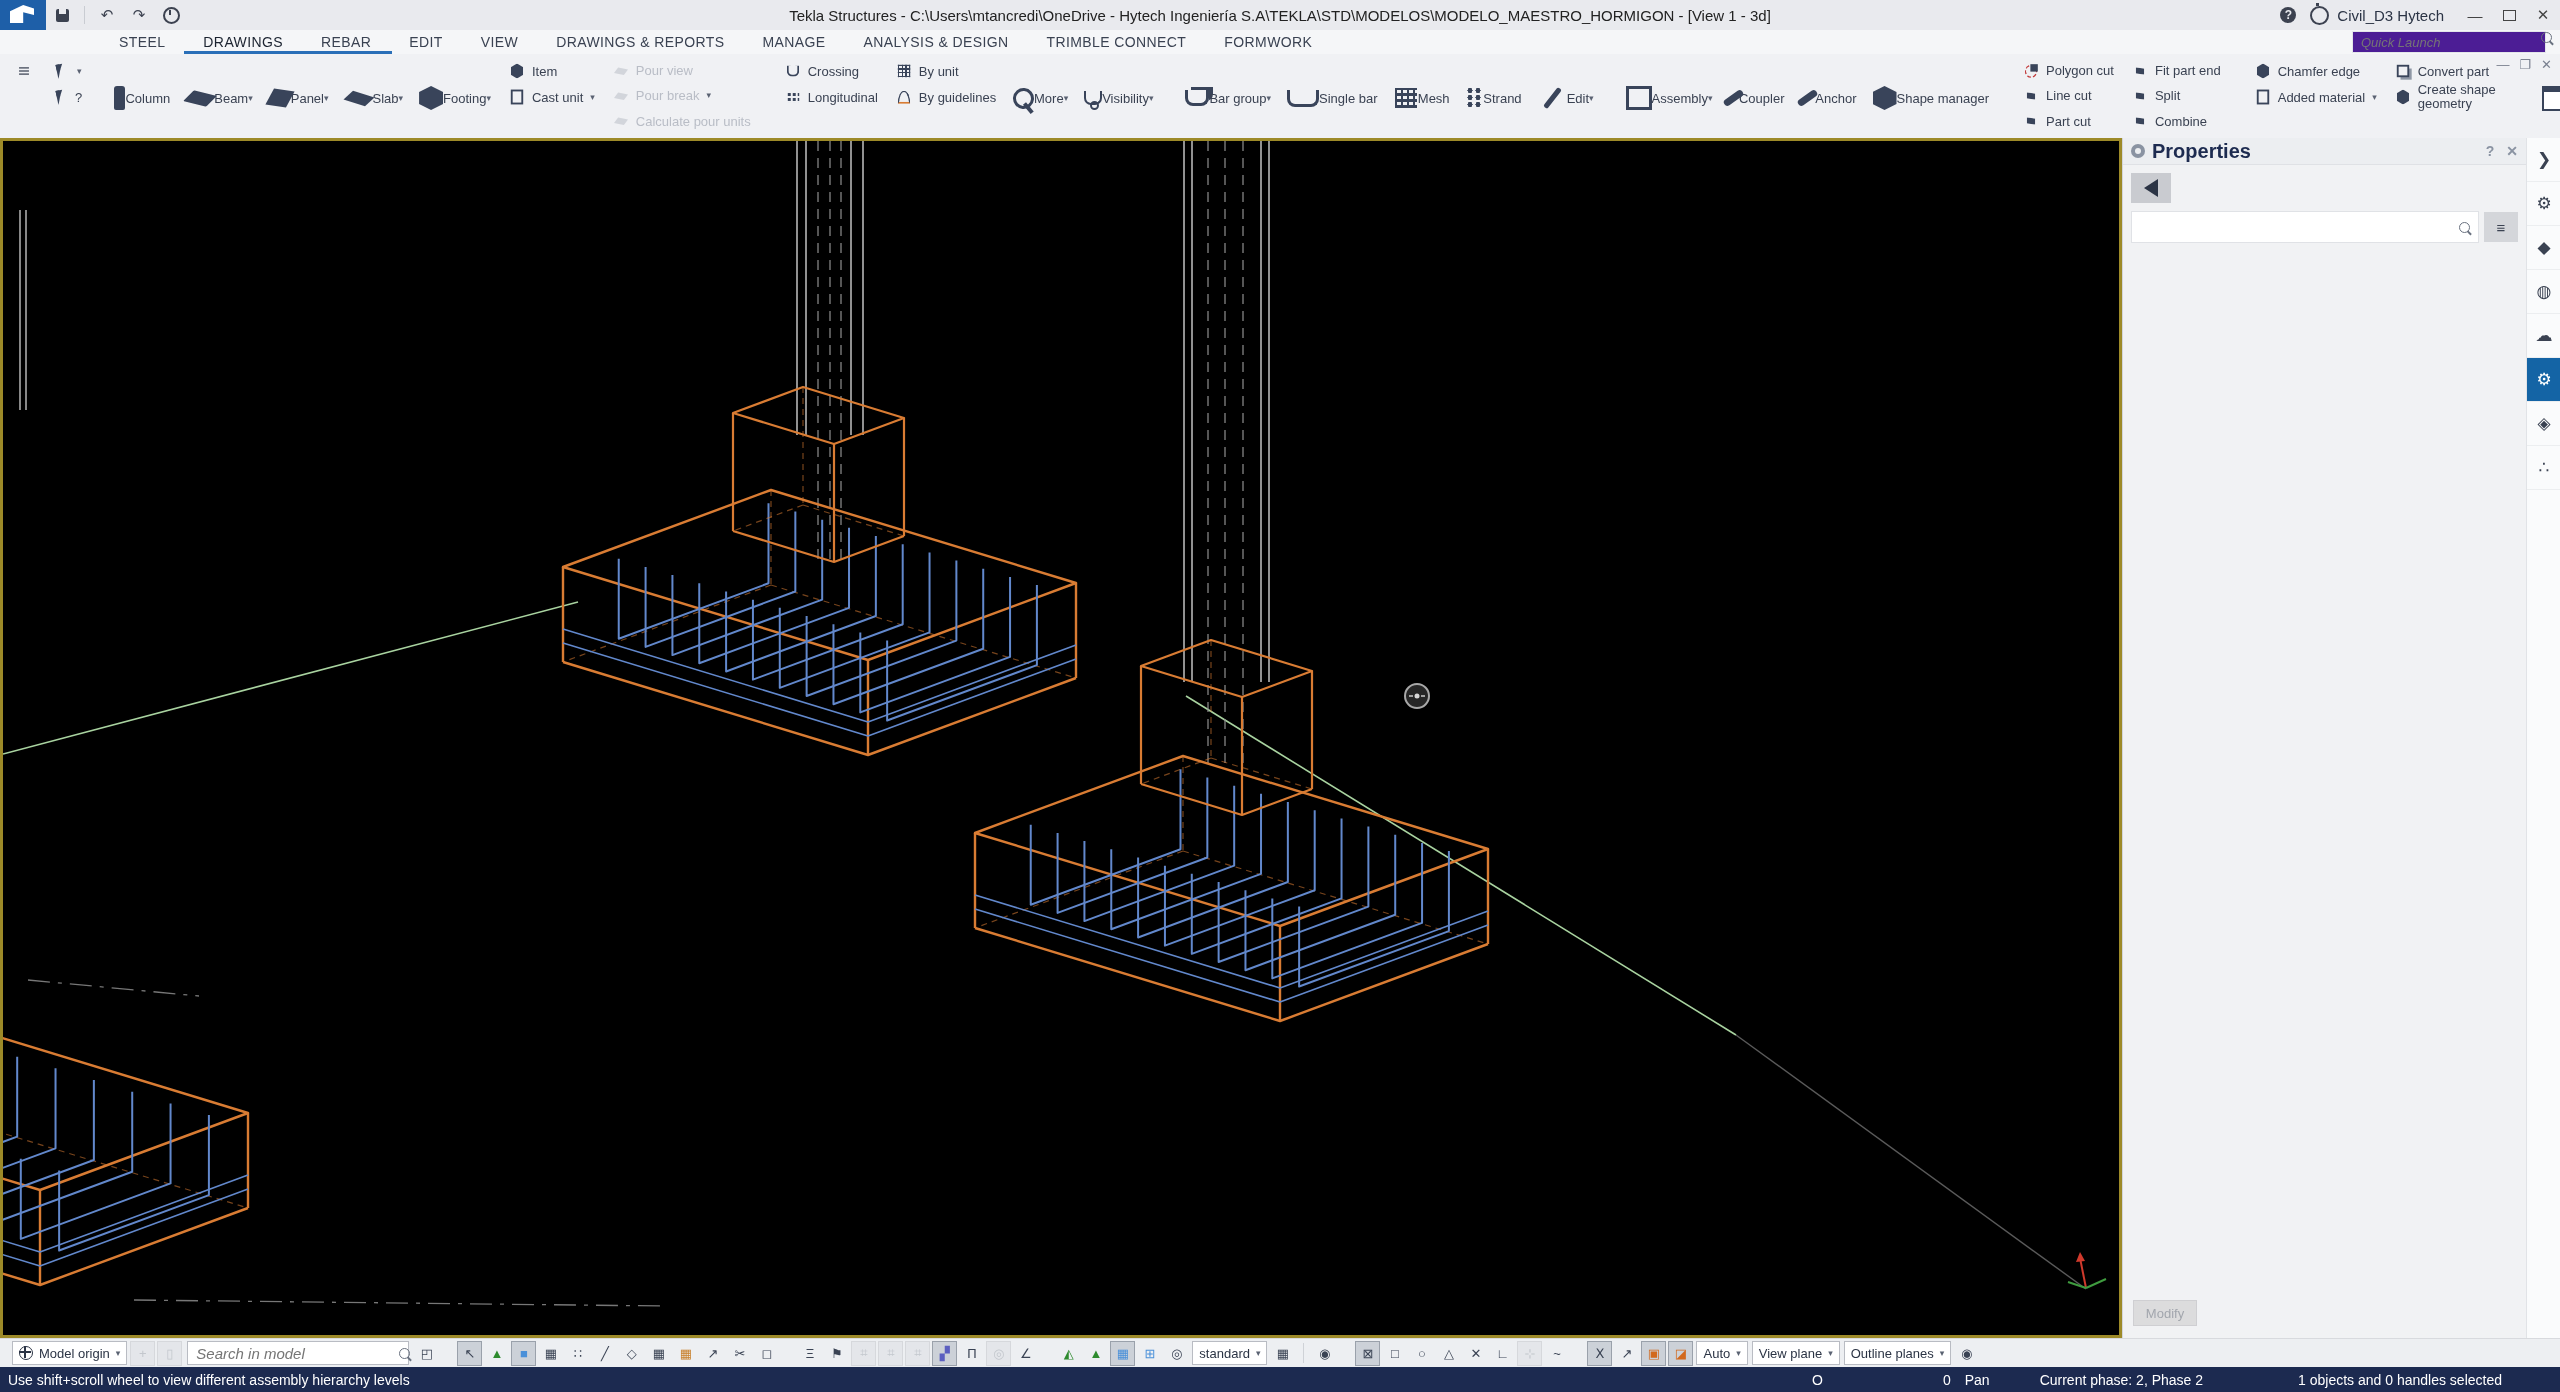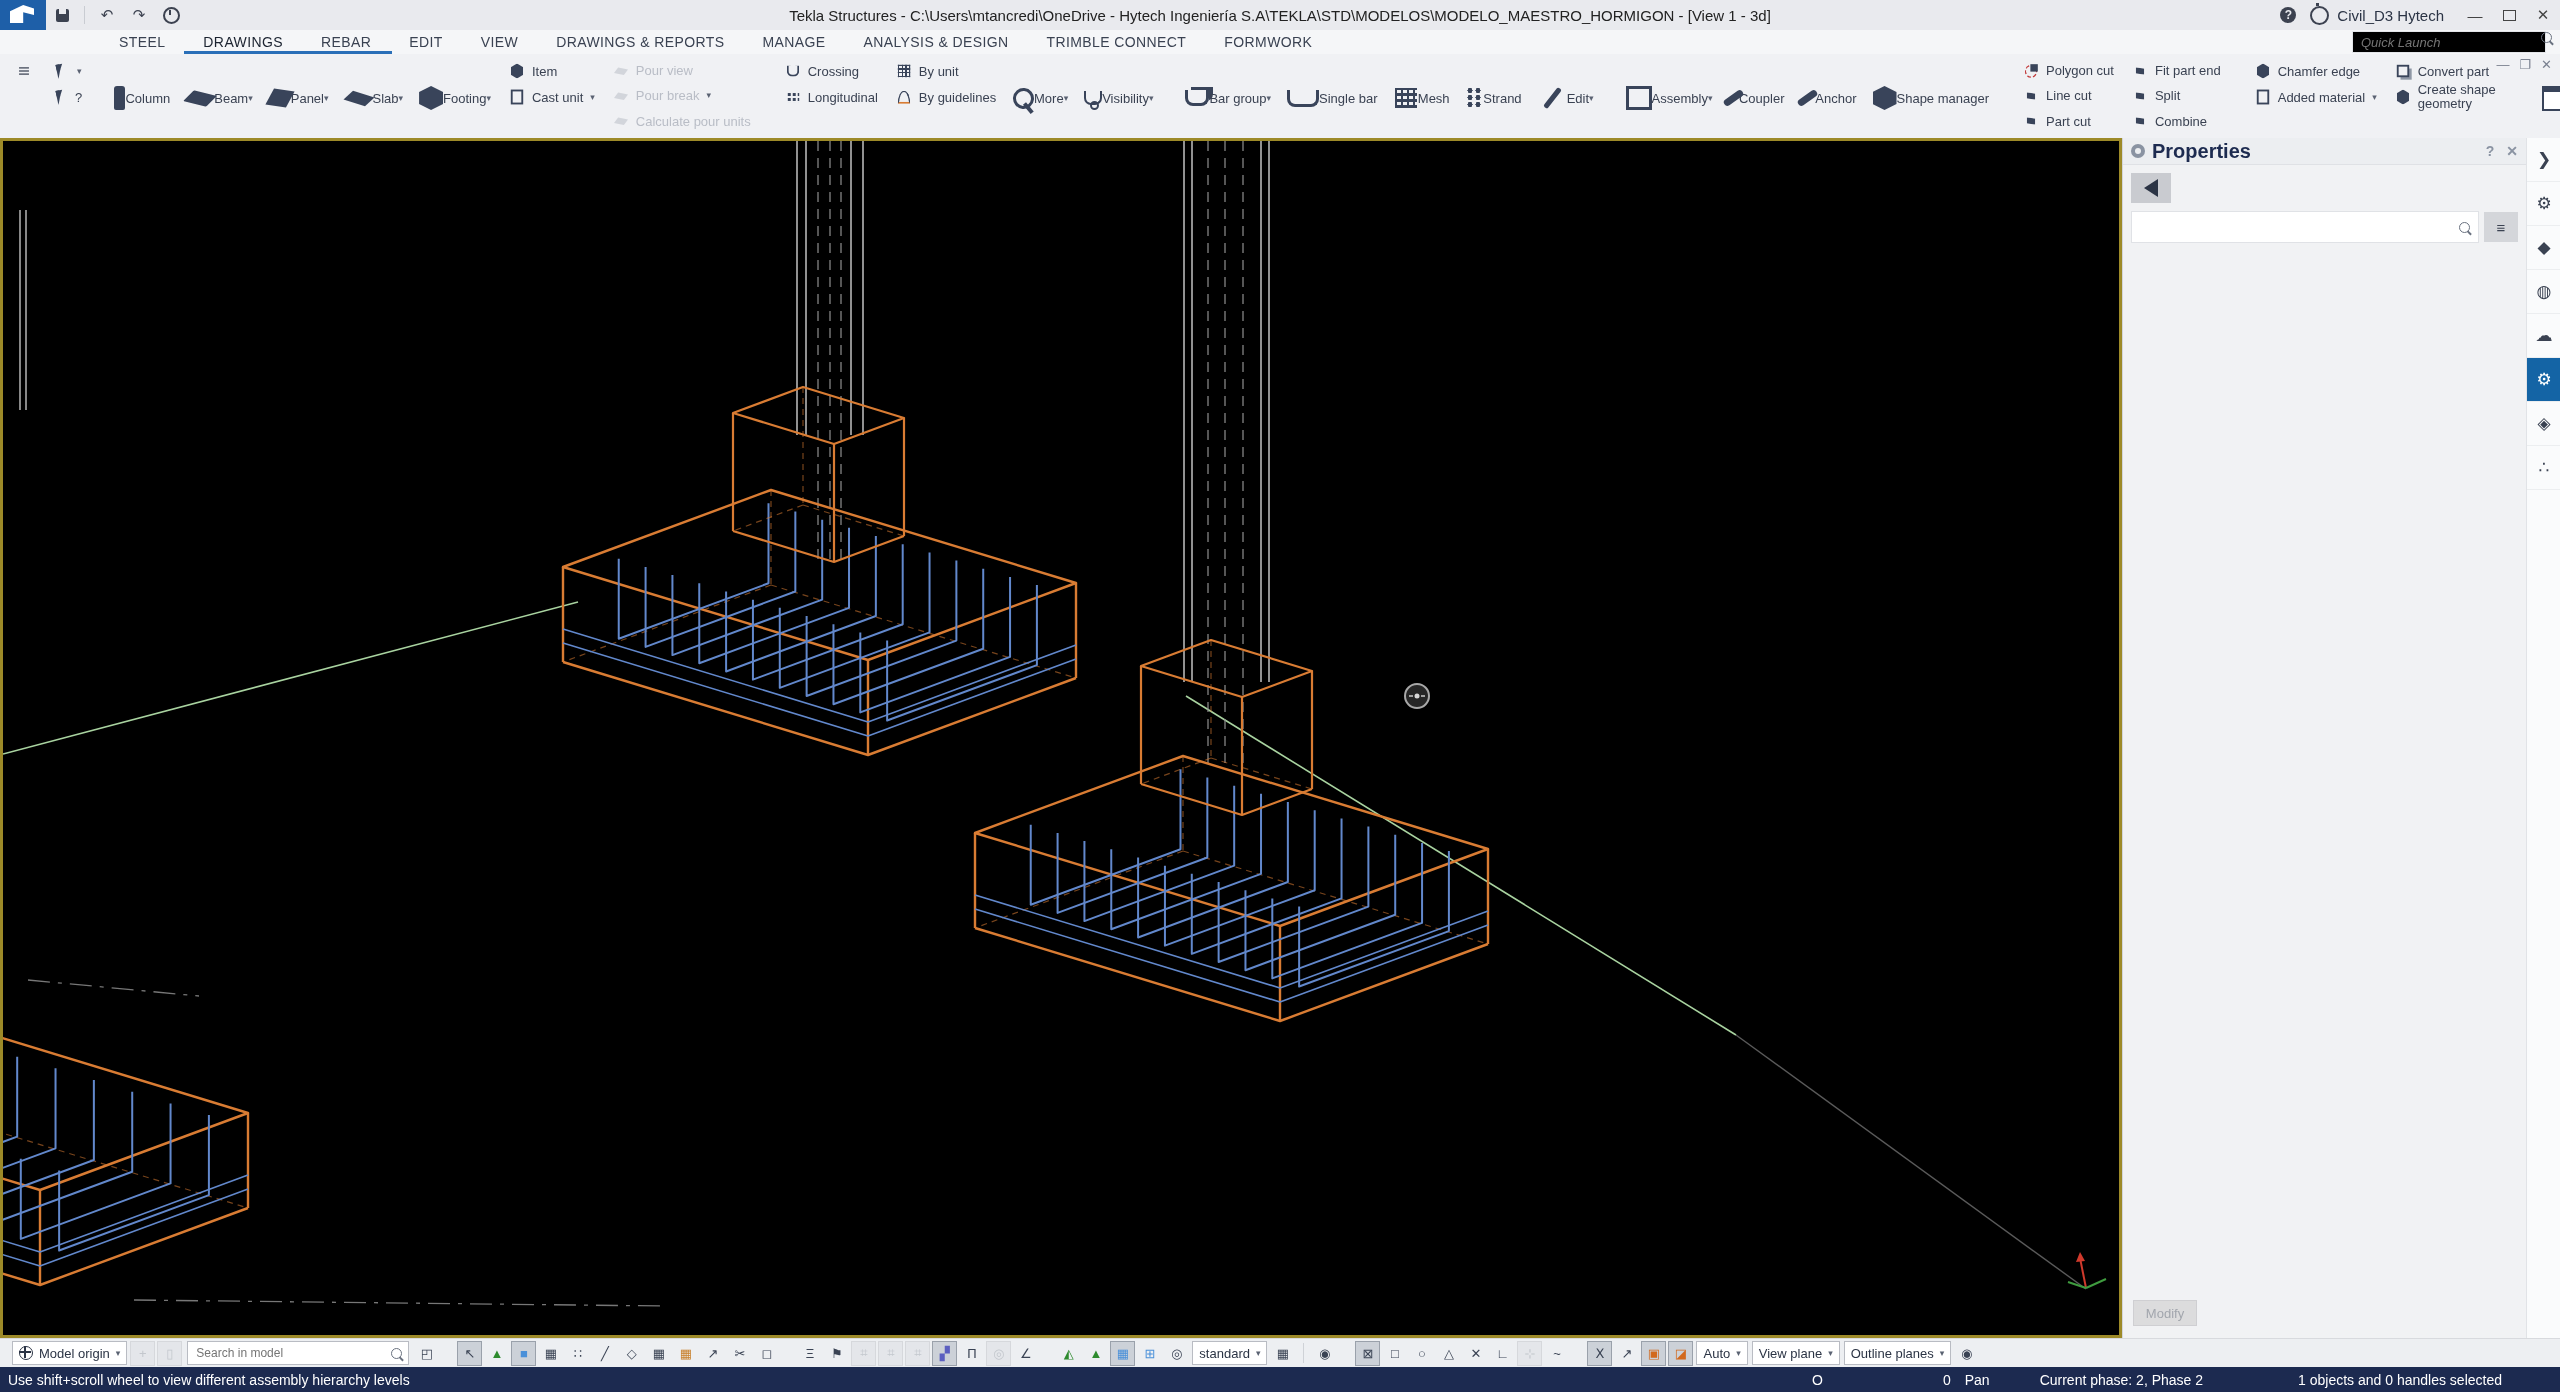--- a/index.html
+++ b/index.html
@@ -27,21 +27,21 @@
   #user-name{font-size:15px;margin:0 14px 0 8px;color:#2b3445}
   .win-btn{width:34px;height:28px;display:flex;align-items:center;justify-content:center;font-size:15px;color:#444}
   .max-ic{width:11px;height:9px;border:1.5px solid #444;position:relative}
   
   #tabrow{position:absolute;top:30px;left:0;width:2560px;height:24px;background:#f5f6f8;
     border-bottom:1px solid #e0e2e6;display:flex;align-items:center}
   #tabs{display:flex;margin-left:100px;position:relative;height:100%;align-items:center}
   .tab{font-size:14px;letter-spacing:.4px;color:#3a4252;padding:0 19px;cursor:default;line-height:24px}
   .tab.active{color:#1b2330}
   #tab-underline{position:absolute;bottom:0;height:3px;background:#2a6fb8}
-  #quick-launch{margin-left:auto;margin-right:14px;width:180px;height:20px;background:#000000;
+  #quick-launch{margin-left:auto;margin-right:14px;width:180px;height:20px;background:#4c1d95;
     border:1px solid #e3e5e9;display:flex;padding:0 6px}
   #quick-launch input{border:none;outline:none;flex:1;font-style:italic;font-size:13px;color:#9aa0ab;
     background:transparent;font-family:"Liberation Sans",sans-serif}
   .mag{width:9px;height:9px;border:1.5px solid #6a7280;border-radius:50%;position:relative;flex:0 0 auto}
   .mag:after{content:"";position:absolute;width:5px;height:1.5px;background:#6a7280;
     transform:rotate(45deg);left:7px;top:9px}
   
   #ribbon{position:absolute;top:54px;left:0;width:2560px;height:84px;background:#f0f1f4;
     display:flex;align-items:stretch;border-bottom:1px solid #d9dbdf}
   .rgroup{display:flex;align-items:stretch;padding:2px 6px}
@@ -124,21 +124,21 @@
     border-top:1px solid #d8dade;display:flex;align-items:center;padding-left:10px;box-sizing:border-box}
   .t-dd{height:22px;background:#fff;border:1px solid #b9bcc3;display:flex;align-items:center;
     font-size:13px;color:#2b3445;padding:0 6px;gap:6px;margin:0 2px;white-space:nowrap}
   .t-dd .rarw{margin:0}
   .t-btn{width:23px;height:23px;display:flex;align-items:center;justify-content:center;font-size:13px;
     color:#3a4354;margin:0 1px;border:1px solid transparent;flex:0 0 auto}
   .t-btn.pressed{background:#ccd1d8;border-color:#9aa1ab}
   .t-btn.disabled{color:#c3c7cd;background:#e4e6ea;border-color:#d6d8dc}
   .t-input{height:22px;background:#fff;border:1px solid #b9bcc3;display:flex;align-items:center;
     width:208px;padding:0 6px;margin:0 4px}
-  .t-input input{border:none;outline:none;flex:1;font-size:12px;color:#404040;
+  .t-input input{border:none;outline:none;flex:1;font-style:italic;font-size:15px;color:#404040;
     background:transparent;font-family:"Liberation Sans",sans-serif}
   .t-sep{width:1px;height:20px;background:#cfd2d7;margin:0 7px}
   .t-gap{width:16px}
   .globe-ic{width:12px;height:12px;border:1.5px solid #2b3445;border-radius:50%;position:relative}
   .globe-ic:before{content:"";position:absolute;left:4px;top:-1px;width:2px;height:12px;background:#2b3445}
   .globe-ic:after{content:"";position:absolute;left:-1px;top:4px;width:12px;height:2px;background:#2b3445}
   
   #statusbar{position:absolute;top:1367px;left:0;width:2560px;height:25px;background:#1c2a50;color:#fff;
     display:flex;align-items:center;font-size:14px}
   #status-msg{margin-left:8px}

